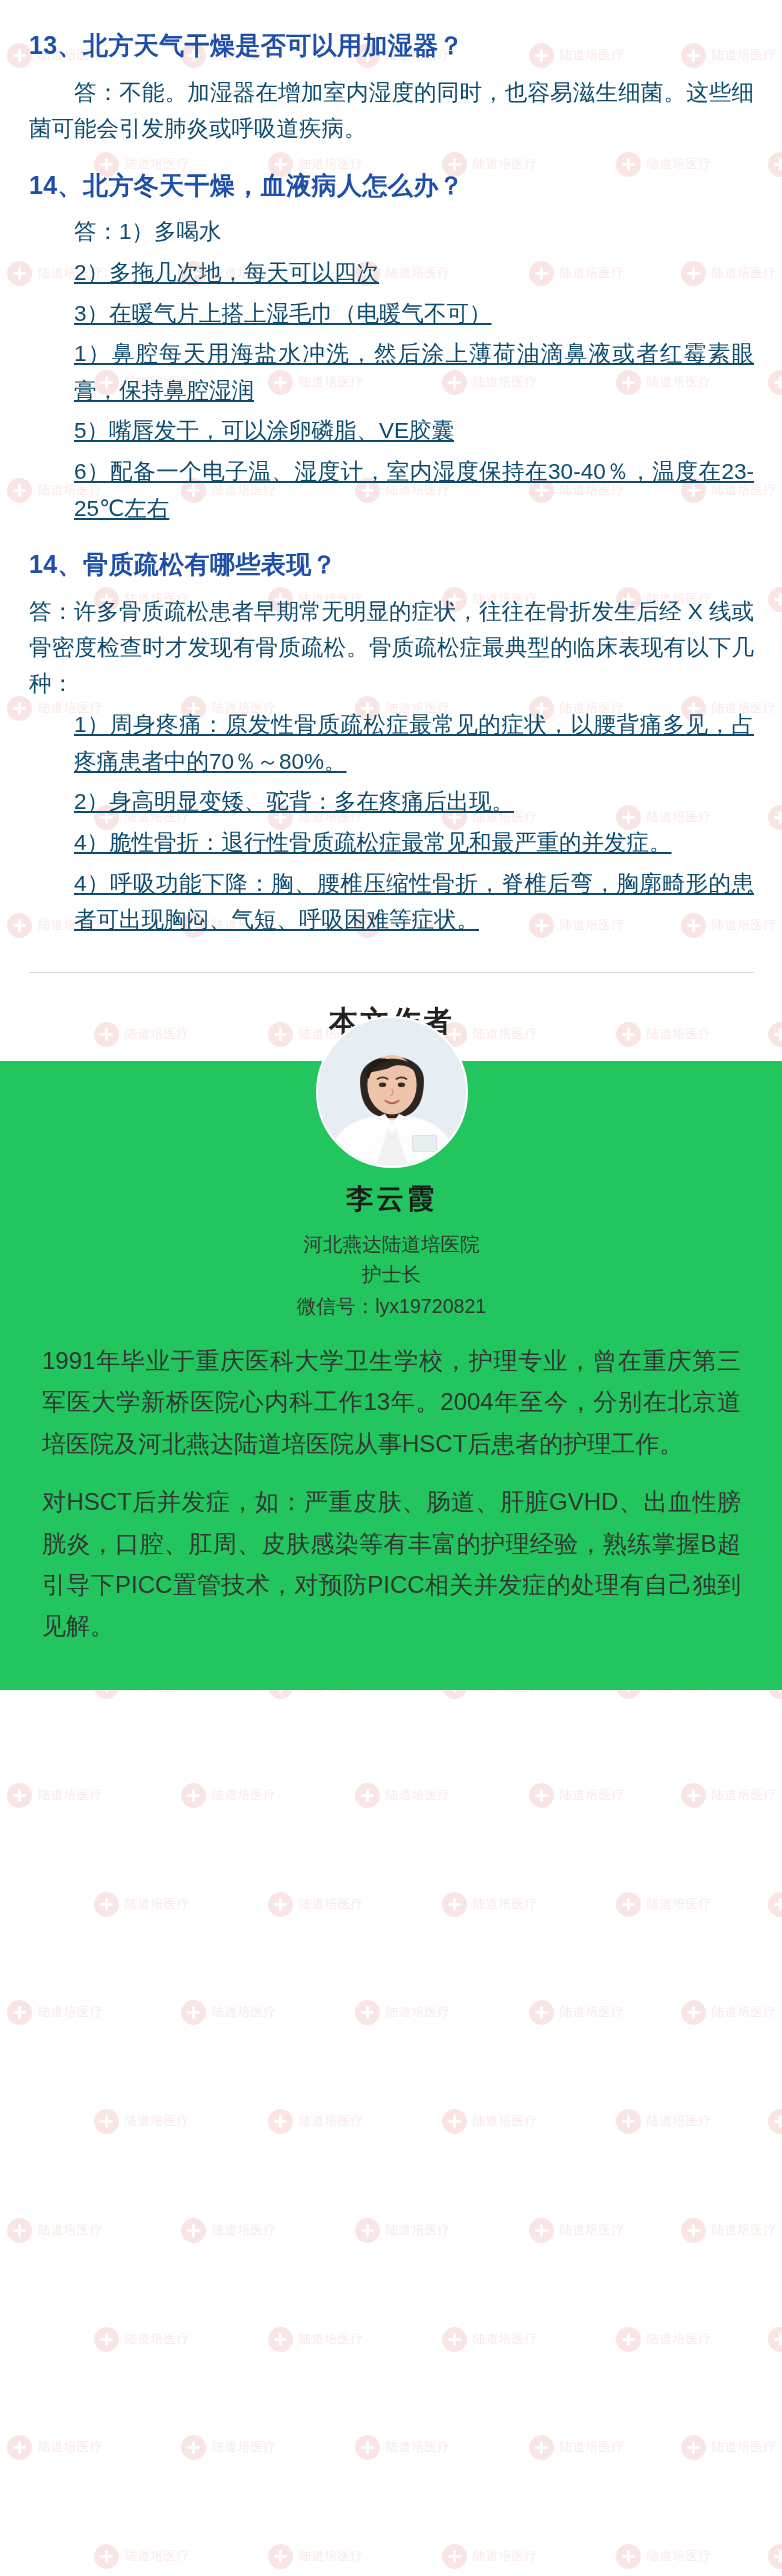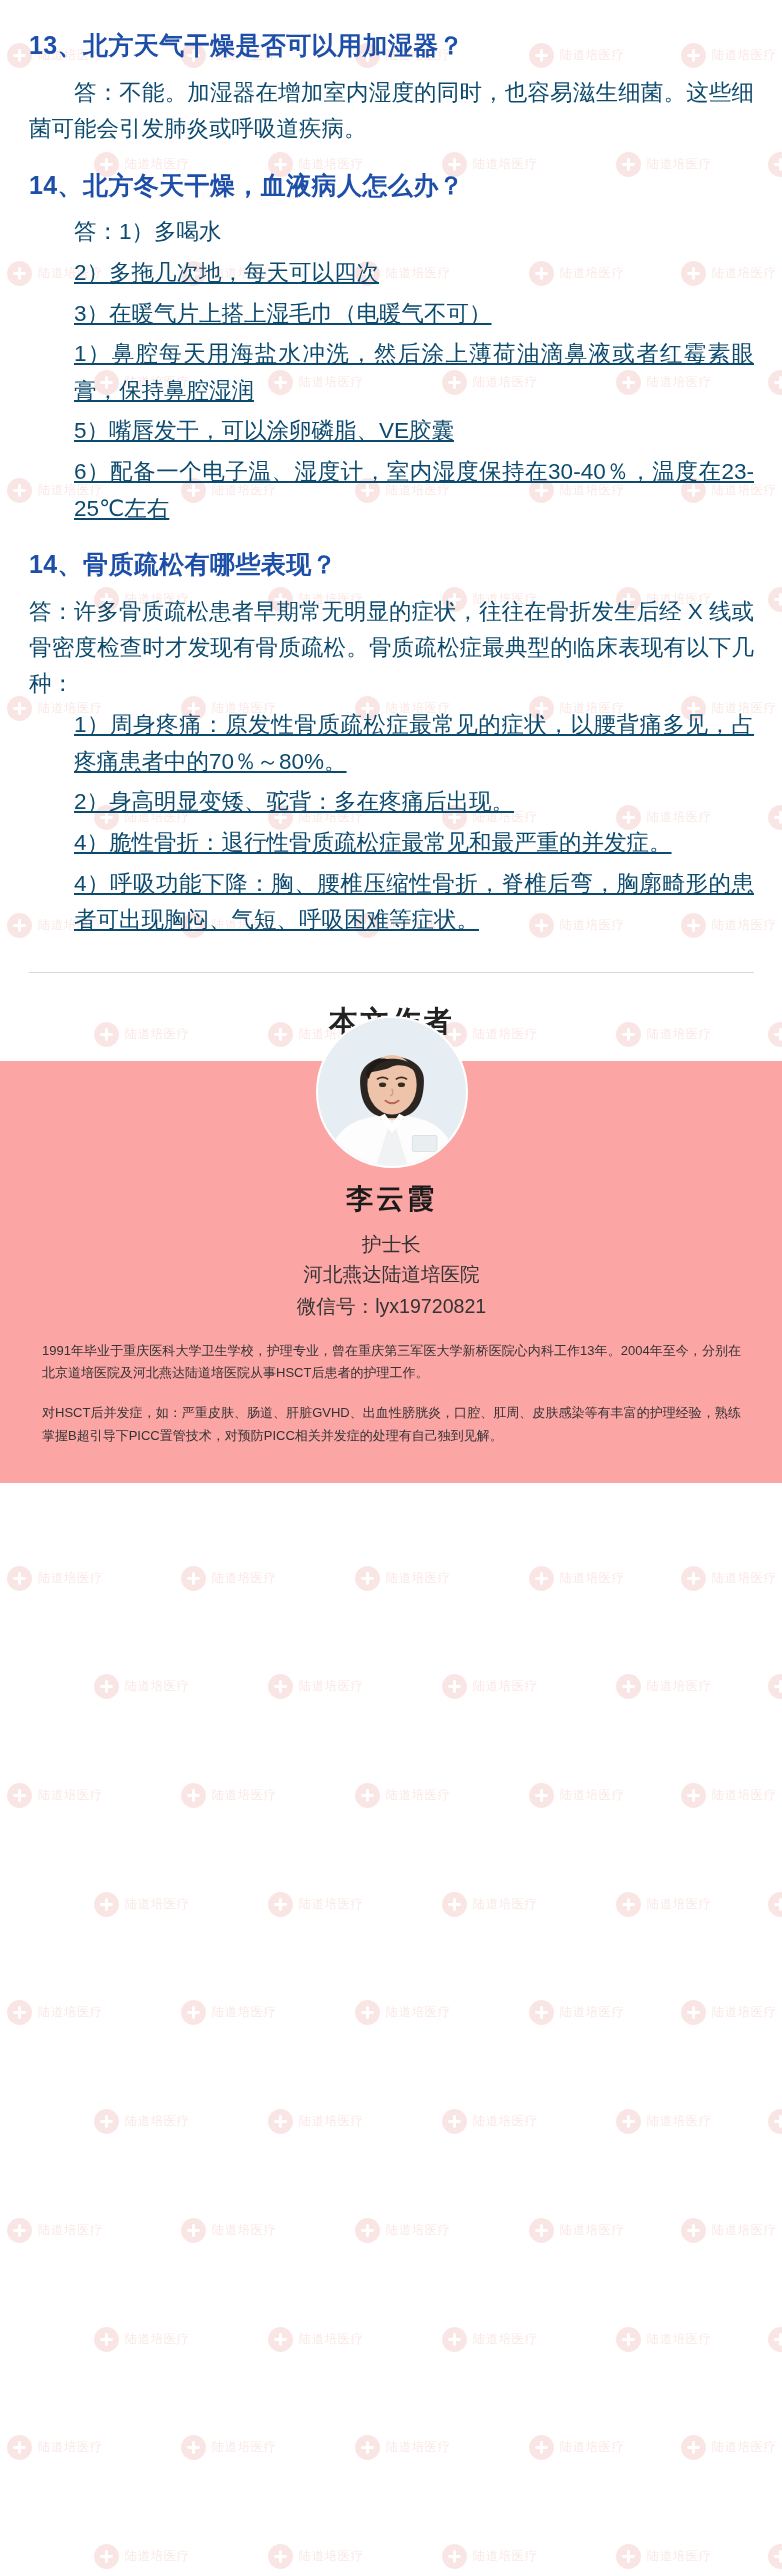--- a/index.html
+++ b/index.html
@@ -117,22 +117,22 @@
   }
   .author-heading {
     text-align: center;
     font-size: 29px;
     font-weight: bold;
     color: #222;
     letter-spacing: 2.2px;
     margin: 0 0 19px 0;
   }
   .author-card {
-    background: #fca5a5;
-    padding: 25px 42px 24px 42px;
+    background: #22c55e;
+    padding: 25px 42px 32px 42px;
     position: relative;
   }
   .avatar-wrap {
     display: flex;
     justify-content: center;
     margin-top: -70px;
     margin-bottom: 13px;
   }
   .avatar {
     width: 152px;
@@ -161,21 +161,21 @@
     margin: 0;
   }
   .author-wechat {
     text-align: center;
     font-size: 19.6px;
     line-height: 1.55;
     color: #333;
     margin: 1.4px 0 19px 0;
   }
   .bio {
-    font-size: 13px;
+    font-size: 24px;
     line-height: 1.72;
     color: #333;
     margin: 0 0 17.4px 0;
     text-align: justify;
   }
   .bio:last-child { margin-bottom: 12px; }
 </style>
 </head>
 <body>
 
@@ -713,21 +713,21 @@
 
             <path d="M84 136 L102 158 L120 136 L112 132 L102 146 L92 132 Z" fill="#ffffff"></path>
 
             <rect x="130" y="162" width="34" height="22" rx="2" fill="#e9eef1" stroke="#d2dade"></rect>
           </g>
         </svg>
       </div>
     </div>
 
     <div class="author-name">李云霞</div>
+    <div class="author-line">河北燕达陆道培医院</div>
     <div class="author-line">护士长</div>
-    <div class="author-line">河北燕达陆道培医院</div>
     <div class="author-wechat"><span>微信号：</span><span>lyx19720821</span></div>
 
     <p class="bio">1991年毕业于重庆医科大学卫生学校，护理专业，曾在重庆第三军医大学新桥医院心内科工作13年。2004年至今，分别在北京道培医院及河北燕达陆道培医院从事HSCT后患者的护理工作。</p>
     <p class="bio">对HSCT后并发症，如：严重皮肤、肠道、肝脏GVHD、出血性膀胱炎，口腔、肛周、皮肤感染等有丰富的护理经验，熟练掌握B超引导下PICC置管技术，对预防PICC相关并发症的处理有自己独到见解。</p>
   </div>
 </div>
 
 
 </body></html>

